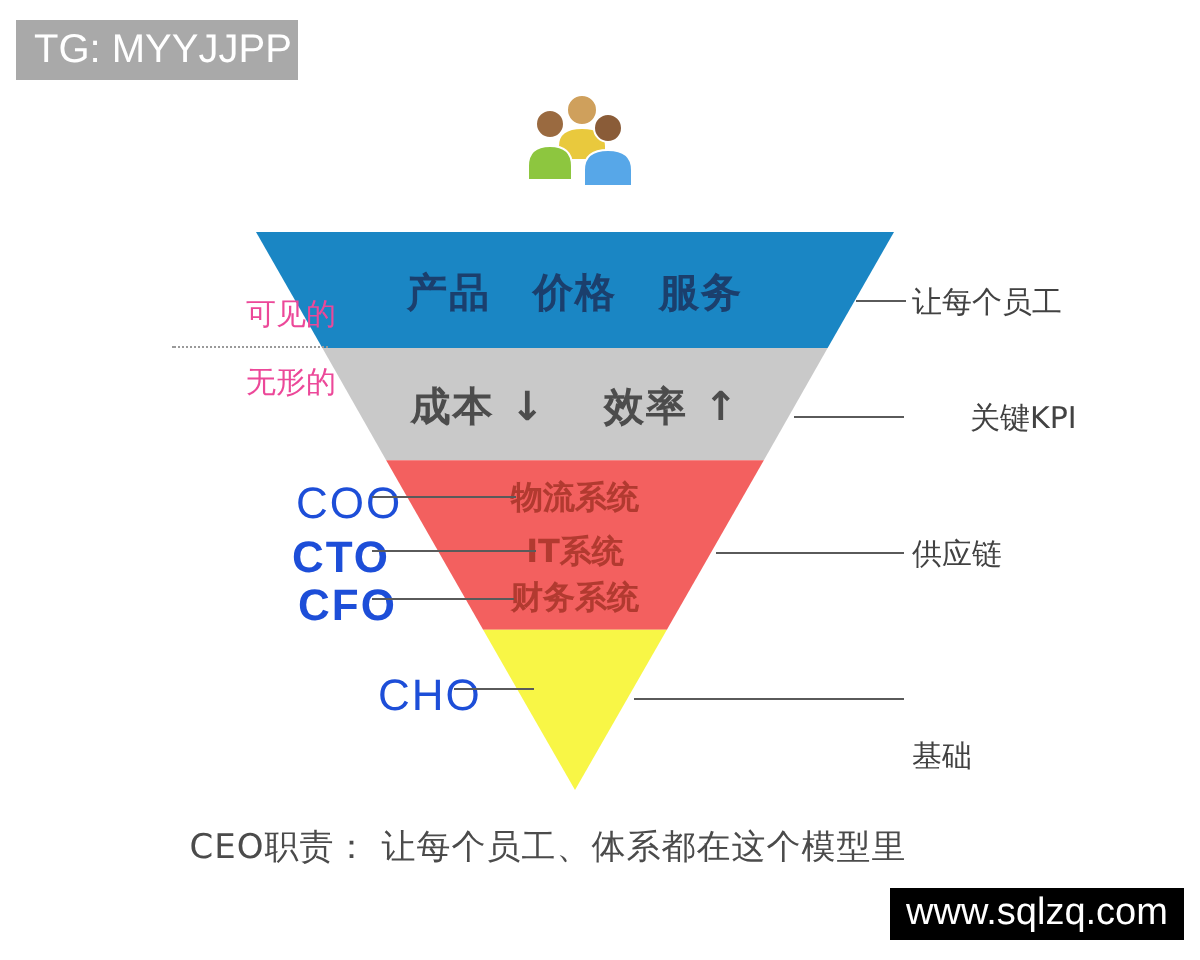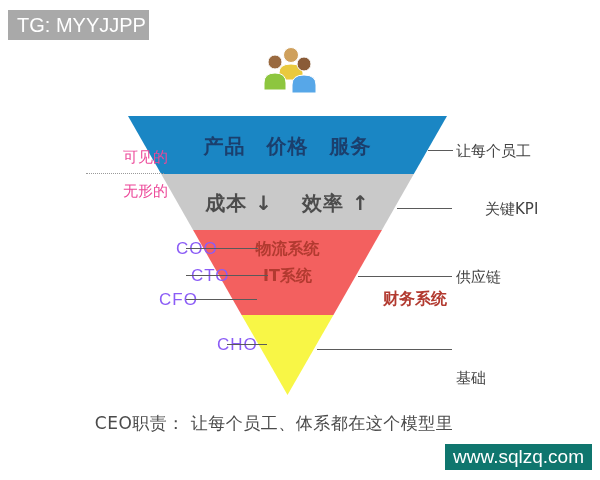--- a/index.html
+++ b/index.html
@@ -22,31 +22,31 @@
   .layer.l0 { clip-path:polygon(0% 0%, 100% 0%, 89.6% 20.8%, 10.4% 20.8%); }
   .layer.l1 { clip-path:polygon(10.4% 20.8%, 89.6% 20.8%, 79.6% 40.9%, 20.4% 40.9%); }
   .layer.l2 { clip-path:polygon(20.4% 40.9%, 79.6% 40.9%, 64.4% 71.3%, 35.6% 71.3%); }
   .layer.l3 { clip-path:polygon(35.6% 71.3%, 64.4% 71.3%, 50% 100%); }
   .pt { position:absolute; left:0; width:100%; text-align:center; font-weight:bold; }
   .pt1 { top:17px; font-size:20px; color:#1b3f6d; letter-spacing:1px; }
   .pt2 { top:74px; font-size:20px; color:#4c4c4c; letter-spacing:1px; }
   .pr  { position:absolute; left:0; width:100%; text-align:center; font-weight:bold; font-size:16px; color:#b23a30; }
   .pr1 { top:123px; }
   .pr2 { top:150px; }
-  .pr3 { top:173px;text-align:right; }
+  .pr3 { top:173px; }
   .pt4 { top:215px; font-size:22px; color:#3c3c3c; letter-spacing:2px; }
   
   .lab { position:absolute; font-size:15px; color:#ec4899; white-space:nowrap;margin-left:39px; }
   .lab-visible   { left:84px; top:148px; }
   .lab-invisible { left:84px; top:182px; }
   .dotted-line { position:absolute; left:86px; top:173px; width:78px; height:0; border-top:1px dotted #9a9a9a; }
-  .role { position:absolute; font-size:17px; color:#8b5cf6; letter-spacing:1px; white-space:nowrap; font-family:"Liberation Sans",sans-serif;margin-left:28px; }
+  .role { position:absolute; font-size:22px; color:#1d4ed8; letter-spacing:1px; white-space:nowrap; font-family:"Liberation Sans",sans-serif; }
   .role-coo { left:148px; top:239px; }
-  .role-cto { left:163px; top:266px; }
-  .role-cfo { left:131px; top:290px; }
+  .role-cto { left:146px; top:266px;font-weight:bold; }
+  .role-cfo { left:149px; top:290px;font-weight:bold; }
   .role-cho { left:189px; top:335px; }
   .cline { position:absolute; height:0; border-top:1px solid #5a5a5a; }
   .ln-coo { left:186px; top:248px; width:72px; }
   .ln-cto { left:186px; top:275px; width:82px; }
   .ln-cfo { left:186px; top:299px; width:71px; }
   .ln-cho { left:227px; top:344px; width:40px; }
   .ln-ux     { left:428px; top:150px; width:25px; }
   .ln-kpi    { left:397px; top:208px; width:55px; }
   .ln-supply { left:358px; top:276px; width:94px; }
   .ln-base   { left:317px; top:349px; width:135px; }
@@ -111,17 +111,17 @@
   <div class="rlab rlab-ux">让每个员工</div>
   <div class="cline ln-kpi"></div>
   <div class="rlab rlab-kpi">关键KPI</div>
   <div class="cline ln-supply"></div>
   <div class="rlab rlab-supply">供应链</div>
   <div class="cline ln-base"></div>
   <div class="rlab rlab-base">基础</div>
 
   <div class="caption">CEO职责： 让每个员工、体系都在这个模型里</div>
 
-  <div class="watermark" style="background: #0f766e;">
+  <div class="watermark" style="background: #000000;">
     <span>www.sqlzq.com</span>
   </div>
 
 </div>
 
 </body></html>

